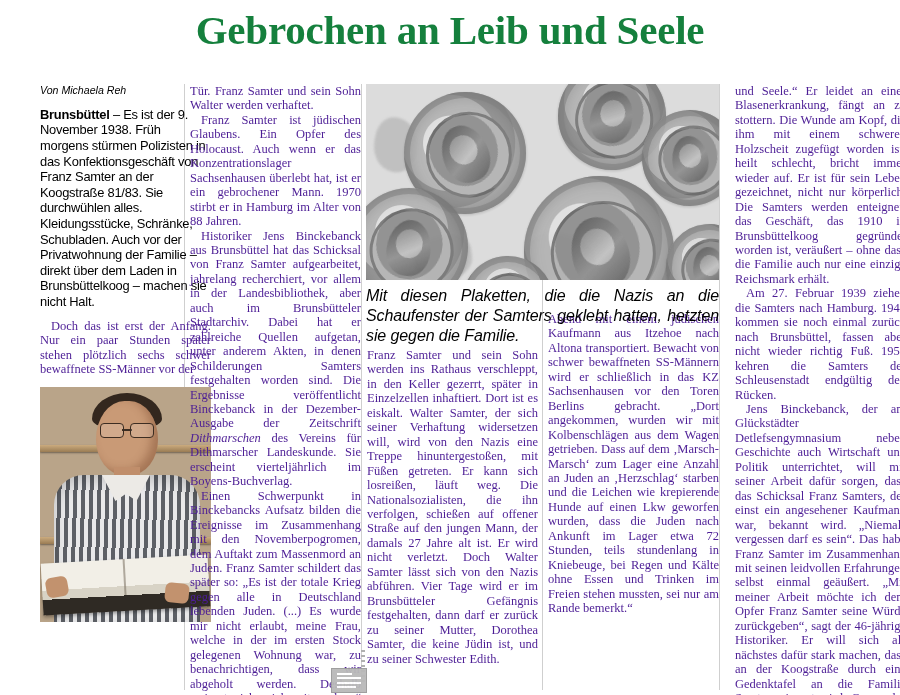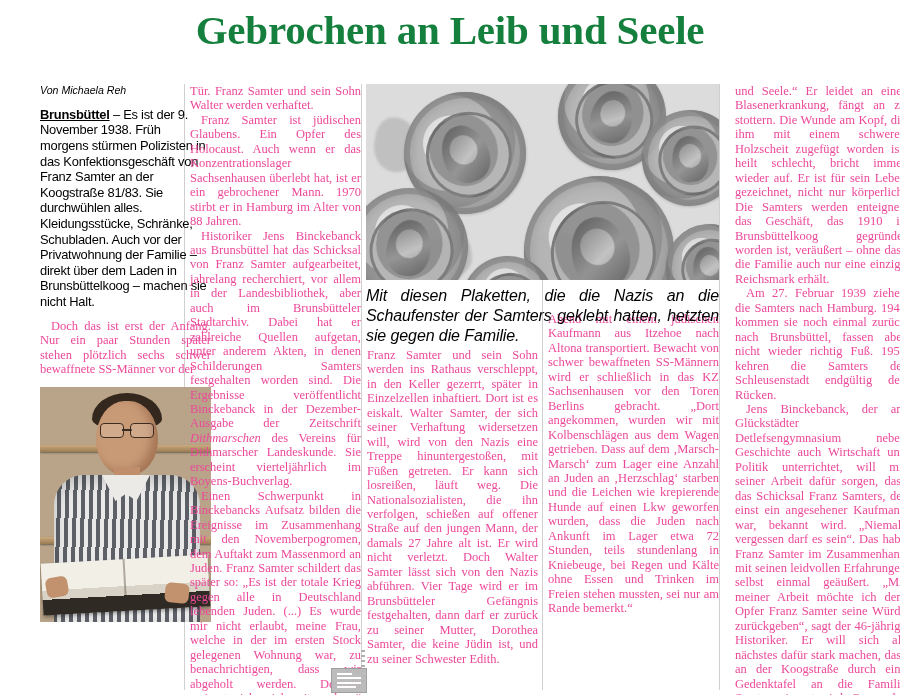--- a/index.html
+++ b/index.html
@@ -82,31 +82,31 @@
   }
   .lead{
     font-family:"Liberation Sans", sans-serif;
     font-size:12.9px;
     line-height:1.21;
     text-align:left;
     margin:0;
     color:#000;
     letter-spacing:-0.25px;
   }
-  .lead b{font-weight:700;text-decoration:underline;}
+  .lead b{font-weight:700;}
 
   p.body{
     font-family:"Liberation Serif", serif;
     font-size:12.5px;
     line-height:1.157;
     text-align:justify;
     text-justify:inter-word;
     margin:0;
     text-indent:11px;
-    color:#ec4899;
+    color:#4c1d95;
     -webkit-hyphens:none;
     hyphens:none;
   }
   p.body.noind{text-indent:0;}
   p.body i{font-style:italic;}
 
   .caption{
     font-family:"Liberation Sans", sans-serif;
     font-style:italic;
     font-size:16px;

